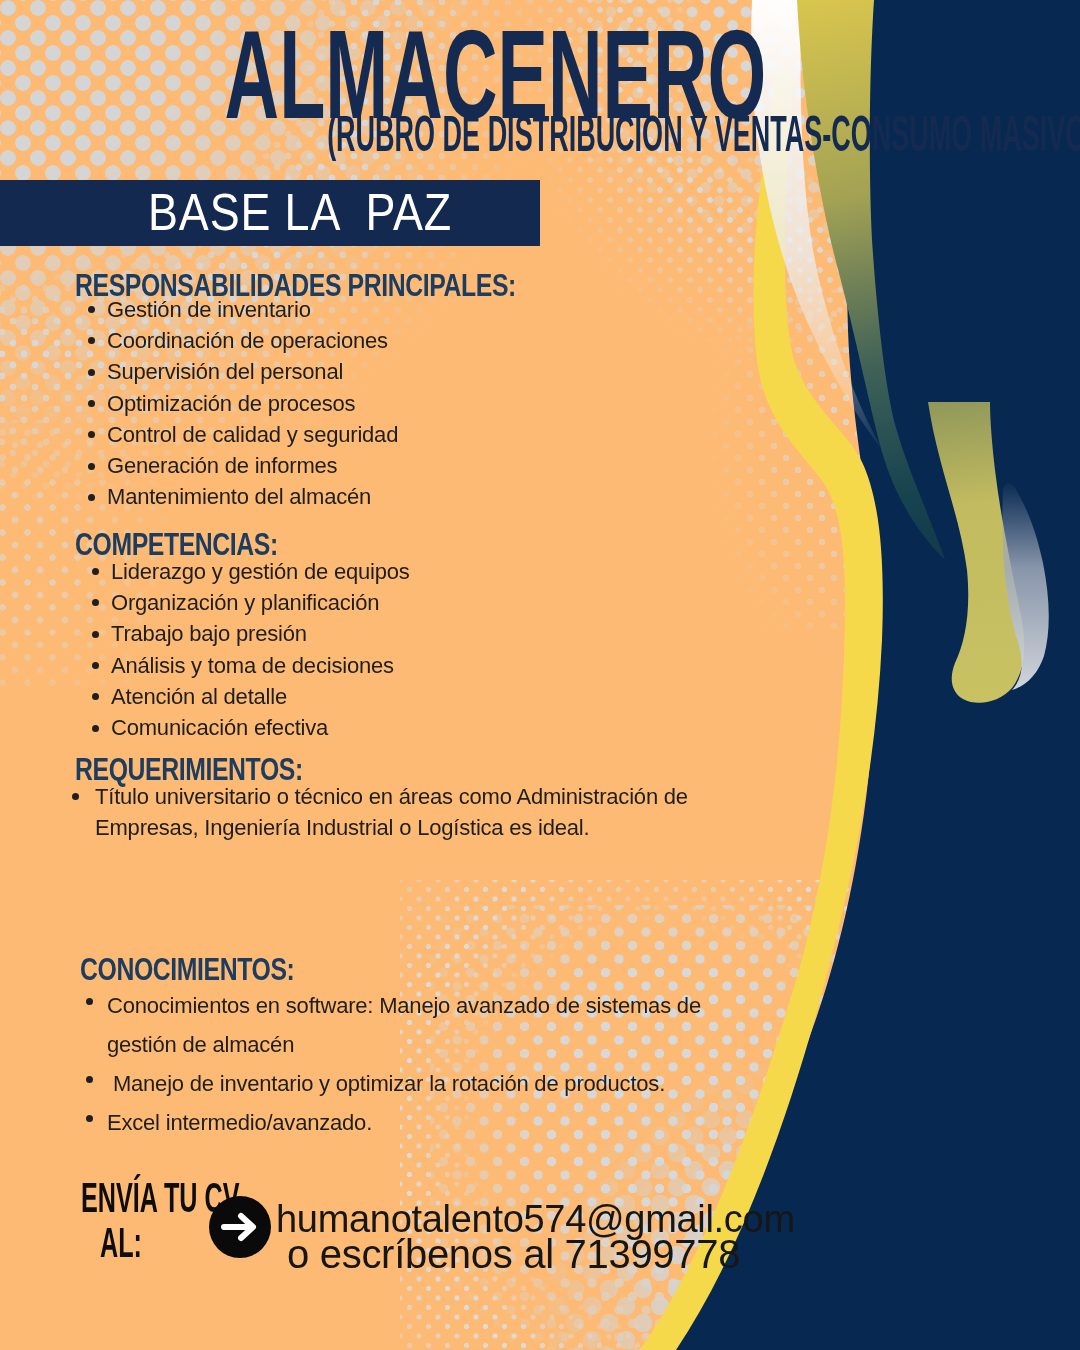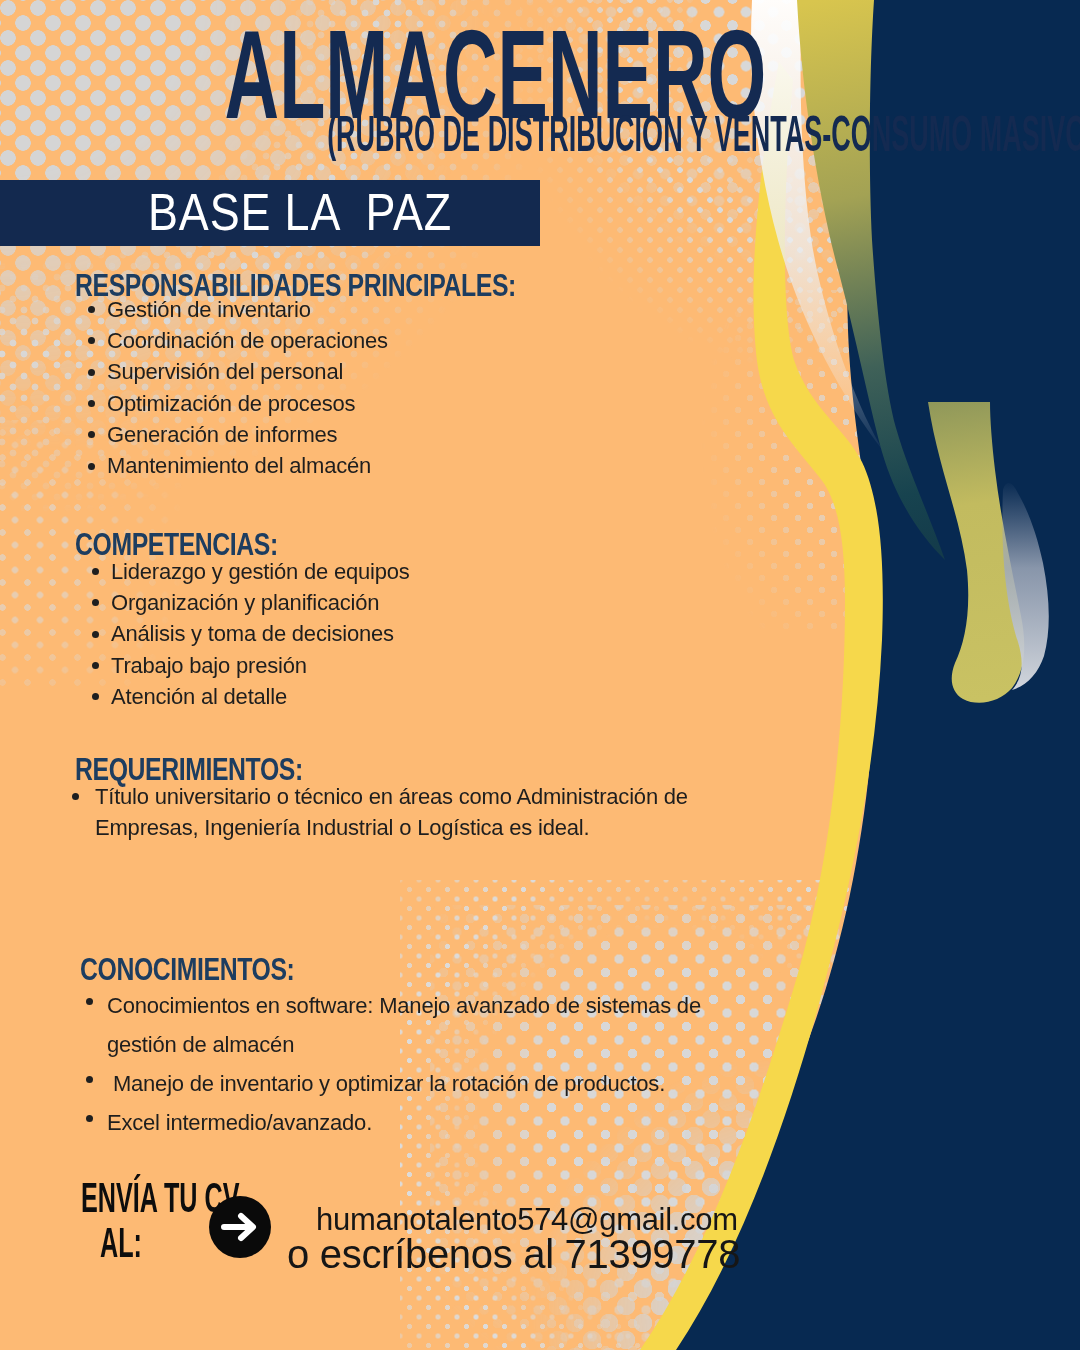--- a/index.html
+++ b/index.html
@@ -92,21 +92,21 @@
   ul.l3{left:62px;top:771px;} ul.l4{left:76px;top:976px;}
   ul.l3 li,ul.l4 li{align-items:flex-start;}
   ul.l3 .bdot{margin-top:12px;margin-right:16px;} ul.l4 .bdot{margin-top:12px;margin-right:14px;}
   ul.l3 .btxt2{line-height:31px;width:700px;} ul.l4 .btxt2{line-height:39px;width:645px;}
 
   
   .cta{position:absolute;left:28px;top:1175px;width:185px;text-align:center;color:#0d0d0d;}
   .cta .cond-f{display:inline-block;transform:scaleX(.60);transform-origin:center top;
     font-size:42px;line-height:45px;font-weight:bold;white-space:pre;}
   .arrow-badge{position:absolute;left:209px;top:1196px;width:62px;height:62px;}
-  .email{position:absolute;left:276px;top:1202px;font-size:31px;line-height:35px;color:#161616;letter-spacing:-.3px;margin-left:40px;}
+  .email{position:absolute;left:276px;top:1202px;font-size:38px;line-height:35px;color:#161616;letter-spacing:-.3px;}
   .phone{position:absolute;left:287px;top:1237px;font-size:40px;line-height:34px;color:#161616;letter-spacing:-.3px;}
 </style>
 </head>
 <body>
 
 <div class="poster">
 
   <div class="dots dA1"></div>
   <div class="dots dA2"></div>
   <div class="dots dB1"></div>
@@ -220,20 +220,24 @@
     <li>
         <span class="bdot"></span>
         <span class="btxt2">Supervisión del personal</span>
       </li>
     <li>
         <span class="bdot"></span>
         <span class="btxt2">Optimización de procesos</span>
       </li>
     <li>
         <span class="bdot"></span>
+        <span class="btxt2">Control de calidad y seguridad</span>
+      </li>
+    <li>
+        <span class="bdot"></span>
         <span class="btxt2">Generación de informes</span>
       </li>
     <li>
         <span class="bdot"></span>
         <span class="btxt2">Mantenimiento del almacén</span>
       </li>
   </ul>
 
   <div class="sec-h h2">
     <span class="cond-h">COMPETENCIAS:</span>
@@ -242,29 +246,33 @@
     <li>
         <span class="bdot"></span>
         <span class="btxt2">Liderazgo y gestión de equipos</span>
       </li>
     <li>
         <span class="bdot"></span>
         <span class="btxt2">Organización y planificación</span>
       </li>
     <li>
         <span class="bdot"></span>
+        <span class="btxt2">Trabajo bajo presión</span>
+      </li>
+    <li>
+        <span class="bdot"></span>
         <span class="btxt2">Análisis y toma de decisiones</span>
       </li>
     <li>
         <span class="bdot"></span>
-        <span class="btxt2">Trabajo bajo presión</span>
-      </li>
-    <li>
-        <span class="bdot"></span>
         <span class="btxt2">Atención al detalle</span>
+      </li>
+    <li>
+        <span class="bdot"></span>
+        <span class="btxt2">Comunicación efectiva</span>
       </li>
   </ul>
 
   <div class="sec-h h3">
     <span class="cond-h">REQUERIMIENTOS:</span>
   </div>
   <ul class="blist l3">
     <li>
         <span class="bdot"></span>
         <span class="btxt2">Título universitario o técnico en áreas como Administración de Empresas, Ingeniería Industrial o Logística es ideal.</span>

